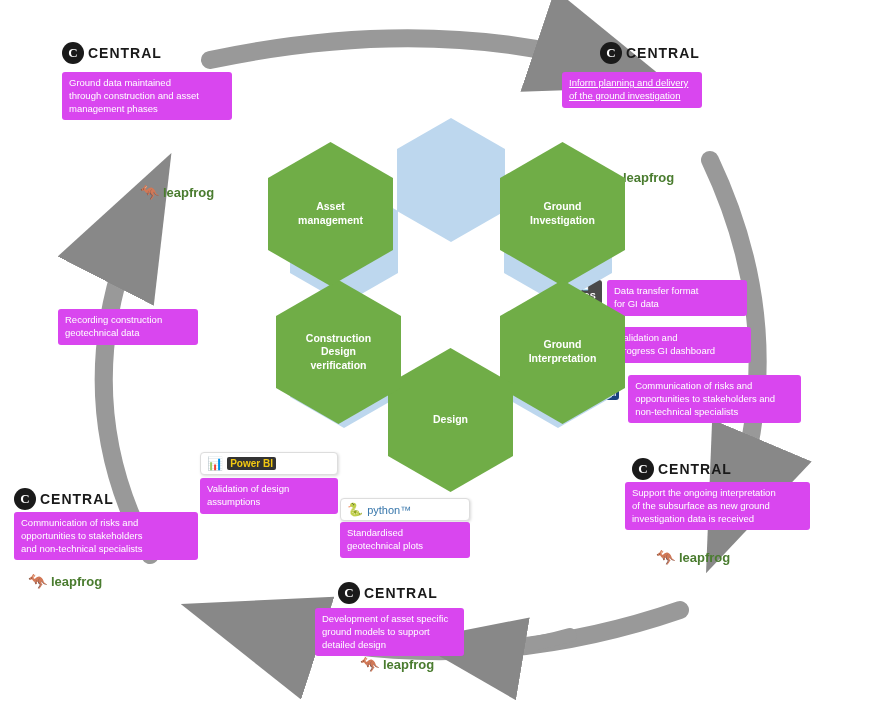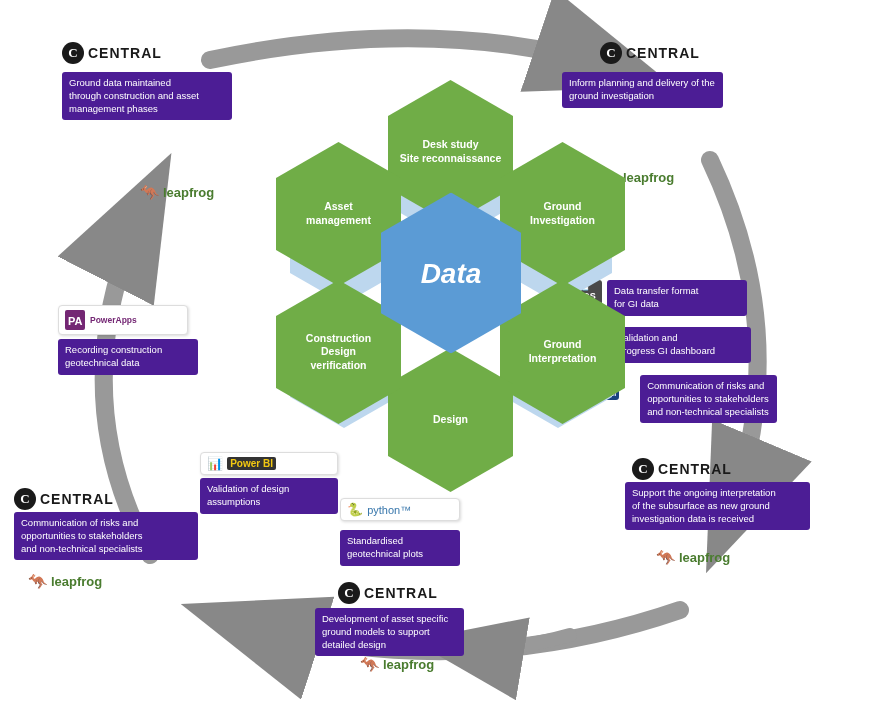--- a/index.html
+++ b/index.html
@@ -55,21 +55,21 @@
     .hex-light {
       position: absolute;
       background: #bdd7ee;
       clip-path: polygon(50% 0%, 100% 25%, 100% 75%, 50% 100%, 0% 75%, 0% 25%);
       z-index: 3;
     }
 
     
     .label-box {
       position: absolute;
-      background: #4c1d95;
+      background: #d946ef;
       color: white;
       font-size: 9.5px;
       padding: 5px 7px;
       border-radius: 3px;
       line-height: 1.35;
       font-weight: normal;
     }
 
     
     .central-logo {
@@ -151,24 +151,20 @@
 
 <div style="position:absolute; left:230px; top:80px; width:440px; height:540px;">
 
   <div class="hex-light" style="width:108px;height:124px;left:167px;top:38px;"></div>
   <div class="hex-light" style="width:108px;height:124px;left:274px;top:100px;"></div>
   <div class="hex-light" style="width:108px;height:124px;left:274px;top:224px;"></div>
   <div class="hex-light" style="width:108px;height:124px;left:167px;top:286px;"></div>
   <div class="hex-light" style="width:108px;height:124px;left:60px;top:224px;"></div>
   <div class="hex-light" style="width:108px;height:124px;left:60px;top:100px;"></div>
 
-  <div class="hex-green" style="width:125px;height:144px;left:158px;top:0px;">
-    <span style="white-space:pre-line;font-size:10.5px;">Desk study
-Site reconnaissance</span>
-  </div>
 
   <div class="hex-green" style="width:125px;height:144px;left:270px;top:62px;">
     <span style="white-space:pre-line;font-size:10.5px;">Ground
 Investigation</span>
   </div>
 
   <div class="hex-green" style="width:125px;height:144px;left:270px;top:200px;">
     <span style="white-space:pre-line;font-size:10.5px;">Ground
 Interpretation</span>
   </div>
@@ -176,37 +172,34 @@
   <div class="hex-green" style="width:125px;height:144px;left:158px;top:268px;">
     <span style="font-size:10.5px;">Design</span>
   </div>
 
   <div class="hex-green" style="width:125px;height:144px;left:46px;top:200px;align-items:center;">
     <span style="white-space:pre-line;font-size:10.5px;text-align:center;">Construction
 Design
 verification</span>
   </div>
 
-  <div class="hex-green" style="width:125px;height:144px;left:46px;top:62px;">
+  <div class="hex-green" style="width:125px;height:144px;left:38px;top:62px;">
     <span style="white-space:pre-line;font-size:10.5px;">Asset
 management</span>
   </div>
 
-  <div class="hex-center" style="left:221px;top:193px;transform:translate(-50%,-50%);">
-    <span class="hex-center-text">Data</span>
-  </div>
 
 </div>
 
 <div class="central-logo" style="left:600px;top:42px;">
   <div class="central-c">C</div>
   <span class="central-text">CENTRAL</span>
 </div>
 
-<div class="label-box" style="left:562px;top:72px;width:161px;">
+<div class="label-box" style="left:562px;top:72px;width:140px;text-decoration:underline;">
   <span>Inform planning and delivery
 of the ground investigation</span>
 </div>
 
 <div class="leapfrog-logo" style="left:600px;top:168px;">
   <span class="leapfrog-icon">🦘</span>
   <span style="color:#4a7c2f;font-weight:bold;font-size:13px;">leapfrog</span>
 </div>
 
 <div class="central-logo" style="left:62px;top:42px;">
@@ -217,28 +210,20 @@
 <div class="label-box" style="left:62px;top:72px;width:170px;">
   <span>Ground data maintained<br>through construction and asset<br>management phases</span>
 </div>
 
 <div class="leapfrog-logo" style="left:140px;top:183px;">
   <span class="leapfrog-icon">🦘</span>
   <span style="color:#4a7c2f;font-weight:bold;font-size:13px;">leapfrog</span>
 </div>
 
 <div style="position:absolute;left:58px;top:305px;">
-  <div style="background:white;border:1px solid #ddd;border-radius:4px;padding:4px 6px;display:flex;align-items:center;gap:5px;box-shadow:1px 1px 3px rgba(0,0,0,0.15);width:130px;">
-
-    <svg width="20" height="20" viewBox="0 0 20 20">
-      <rect width="20" height="20" fill="#742774" rx="2"></rect>
-      <text x="3" y="15" font-size="11" fill="white" font-weight="bold">PA</text>
-    </svg>
-    <span style="font-size:8.5px;font-weight:bold;color:#742774;">PowerApps</span>
-  </div>
   <div class="label-box" style="position:relative;left:0;top:4px;width:140px;">
     <span>Recording construction<br>geotechnical data</span>
   </div>
 </div>
 
 <div style="position:absolute;left:570px;top:280px;">
   <div style="display:flex;align-items:flex-start;gap:5px;">
     <div style="background:#4a4a4a;color:white;font-size:9px;font-weight:bold;padding:3px 4px;border-radius:3px;min-width:32px;text-align:center;line-height:1.2;">
       <div style="font-size:7px;">💾</div>
       <div>AGS</div>
@@ -260,34 +245,34 @@
     </div>
   </div>
 </div>
 
 <div style="position:absolute;left:570px;top:375px;">
   <div style="display:flex;align-items:flex-start;gap:5px;">
     <div style="background:#1a4480;color:white;font-size:7px;font-weight:bold;padding:2px 3px;border-radius:3px;min-width:36px;text-align:center;line-height:1.3;">
       <div style="font-size:9px;">🗄️</div>
       <div>HoleBASE SI</div>
     </div>
-    <div class="label-box" style="position:relative;top:0;left:16px;width:137px;">
+    <div class="label-box" style="position:relative;top:0;left:4px;width:173px;">
       <span>Communication of risks and
 opportunities to stakeholders
 and non-technical specialists</span>
     </div>
   </div>
 </div>
 
 <div style="position:absolute;left:340px;top:498px;">
   <div style="background:white;border:1px solid #ddd;border-radius:4px;padding:3px 6px;display:flex;align-items:center;gap:4px;box-shadow:1px 1px 3px rgba(0,0,0,0.15);">
     <span style="font-size:13px;">🐍</span>
     <span style="font-size:11px;font-weight:normal;color:#3776ab;">python™</span>
   </div>
-  <div class="label-box" style="position:relative;top:9px;width:120px;">
+  <div class="label-box" style="position:relative;top:1px;width:130px;">
     <span>Standardised<br>geotechnical plots</span>
   </div>
 </div>
 
 <div style="position:absolute;left:200px;top:452px;">
   <div style="background:white;border:1px solid #ddd;border-radius:4px;padding:3px 6px;display:flex;align-items:center;gap:4px;box-shadow:1px 1px 3px rgba(0,0,0,0.15);">
     <span style="font-size:13px;">📊</span>
     <span style="font-size:10px;font-weight:bold;color:#f2c811;background:#333;padding:1px 3px;border-radius:2px;">Power BI</span>
   </div>
   <div class="label-box" style="position:relative;top:3px;width:138px;">

